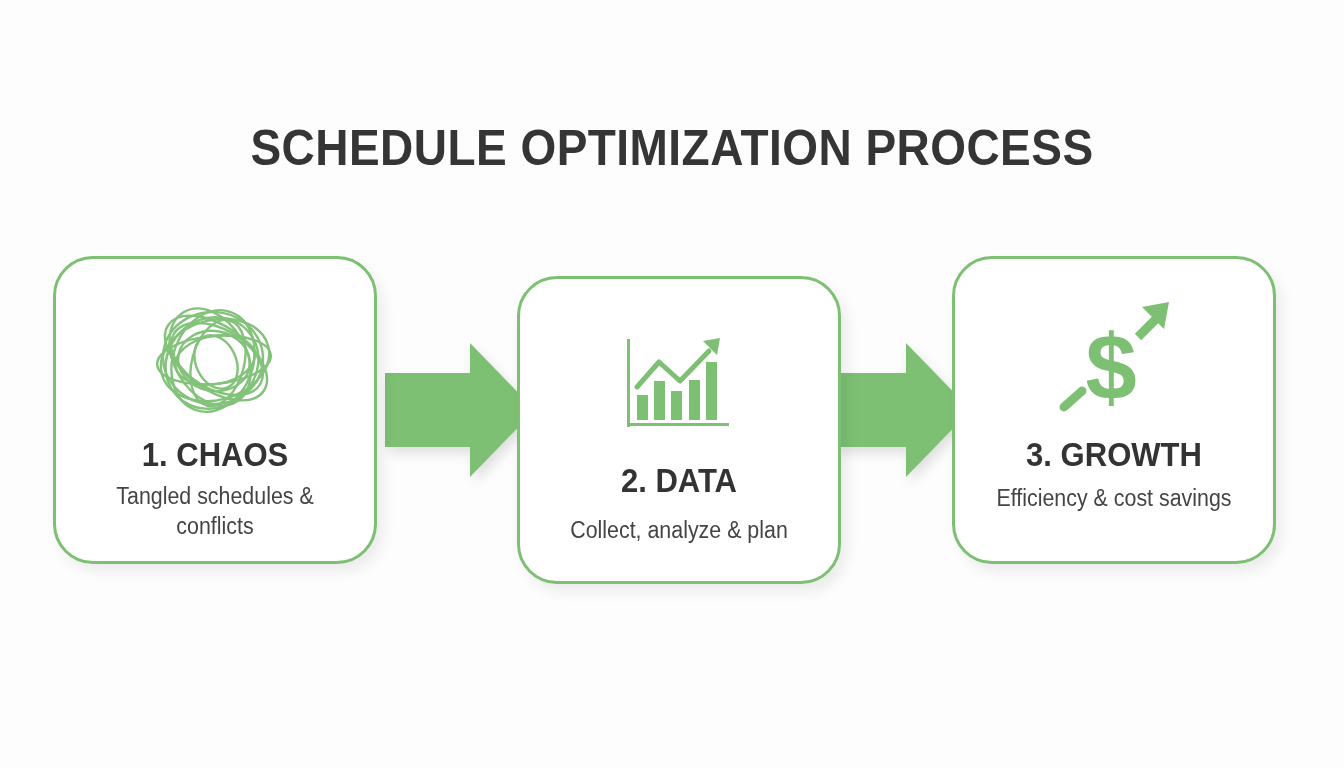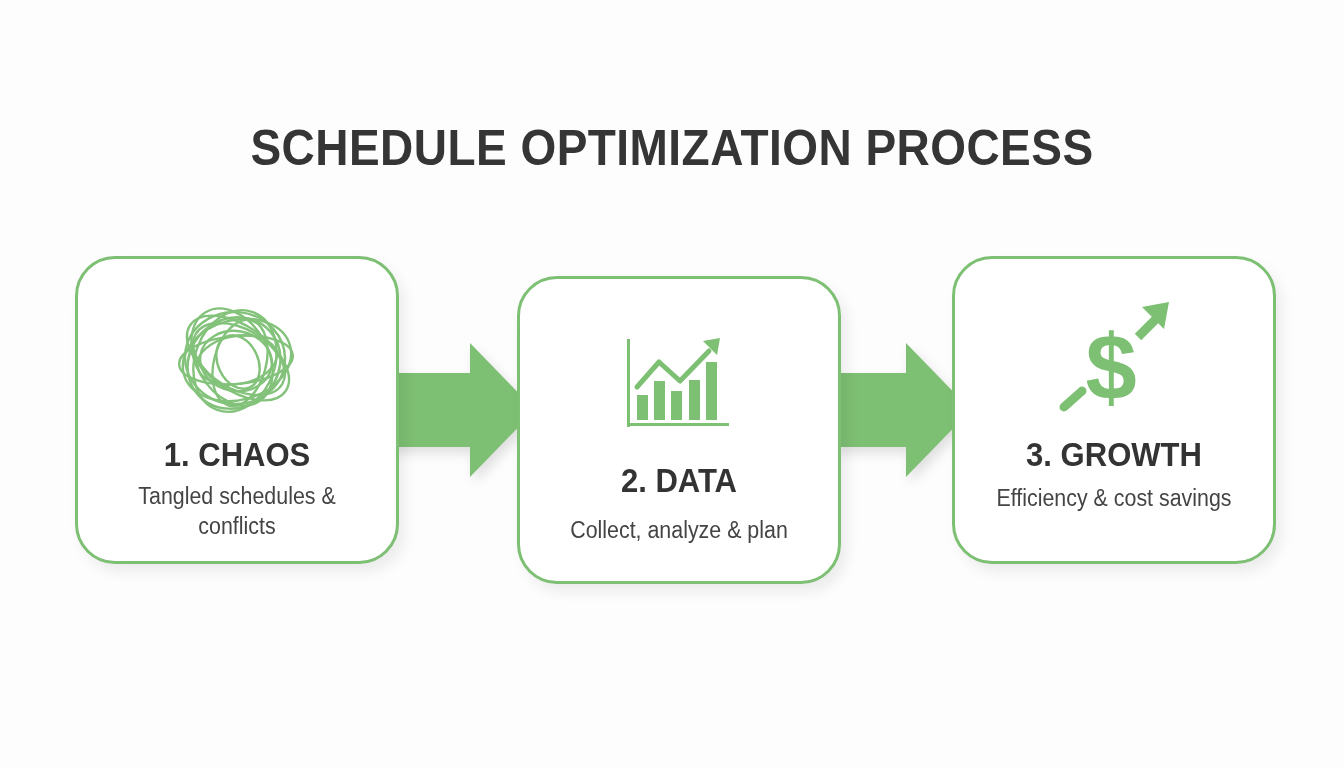--- a/index.html
+++ b/index.html
@@ -84,21 +84,21 @@
 <div class="title">SCHEDULE OPTIMIZATION PROCESS</div>
 
 <svg class="arrow" style="left:385px; top:340px;" width="160" height="140" viewBox="0 0 160 140">
   <polygon points="0,33 85,33 85,3 150,70 85,137 85,107 0,107" fill="#7dbf73"></polygon>
 </svg>
 
 <svg class="arrow" style="left:834px; top:340px;" width="150" height="140" viewBox="0 0 150 140">
   <polygon points="0,33 72,33 72,3 137,70 72,137 72,107 0,107" fill="#7dbf73"></polygon>
 </svg>
 
-<div class="step-box" style="left:75px;">
+<div class="step-box" style="left:53px;">
   <svg class="step-icon" style="top:44px;" width="130" height="115" viewBox="0 0 130 115">
     <g fill="none" stroke="#7dbf73" stroke-width="2.4" opacity="0.95">
       <ellipse cx="65" cy="57" rx="55" ry="40" transform="rotate(-15 65 57)"></ellipse>
       <ellipse cx="63" cy="58" rx="40" ry="52" transform="rotate(20 63 58)"></ellipse>
       <ellipse cx="66" cy="55" rx="58" ry="32" transform="rotate(35 66 55)"></ellipse>
       <ellipse cx="62" cy="60" rx="48" ry="44" transform="rotate(-40 62 60)"></ellipse>
       <ellipse cx="67" cy="56" rx="30" ry="50" transform="rotate(-60 67 56)"></ellipse>
       <ellipse cx="64" cy="58" rx="36" ry="30" transform="rotate(10 64 58)"></ellipse>
       <ellipse cx="60" cy="54" rx="52" ry="36" transform="rotate(60 60 54)"></ellipse>
       <ellipse cx="68" cy="60" rx="44" ry="26" transform="rotate(-75 68 60)"></ellipse>

